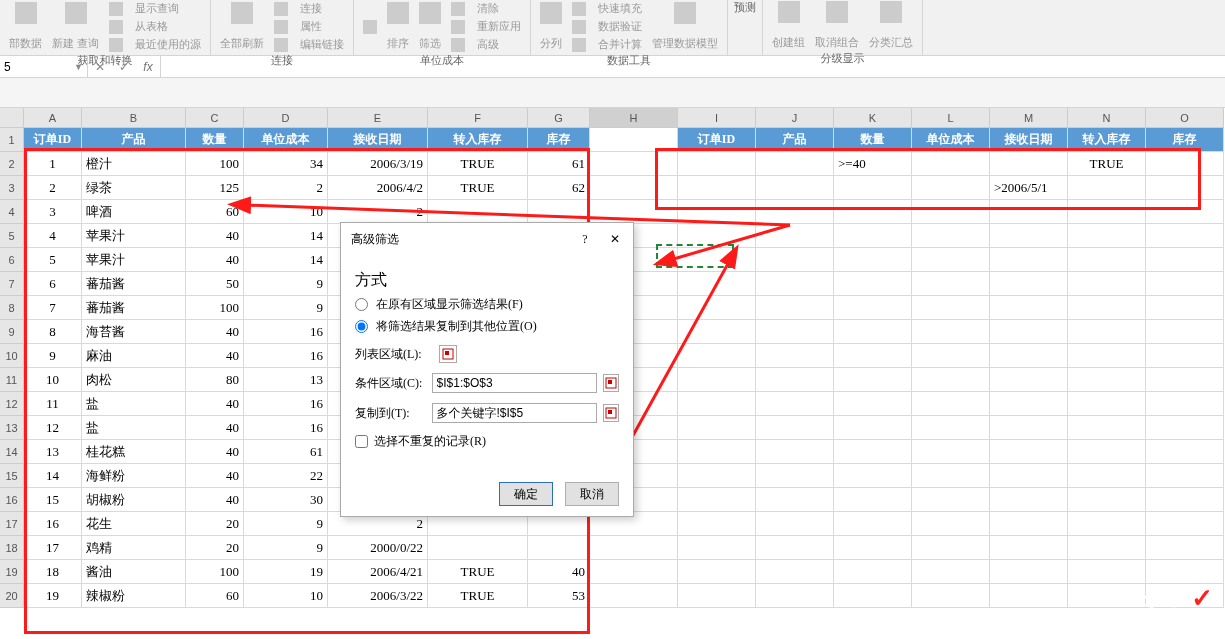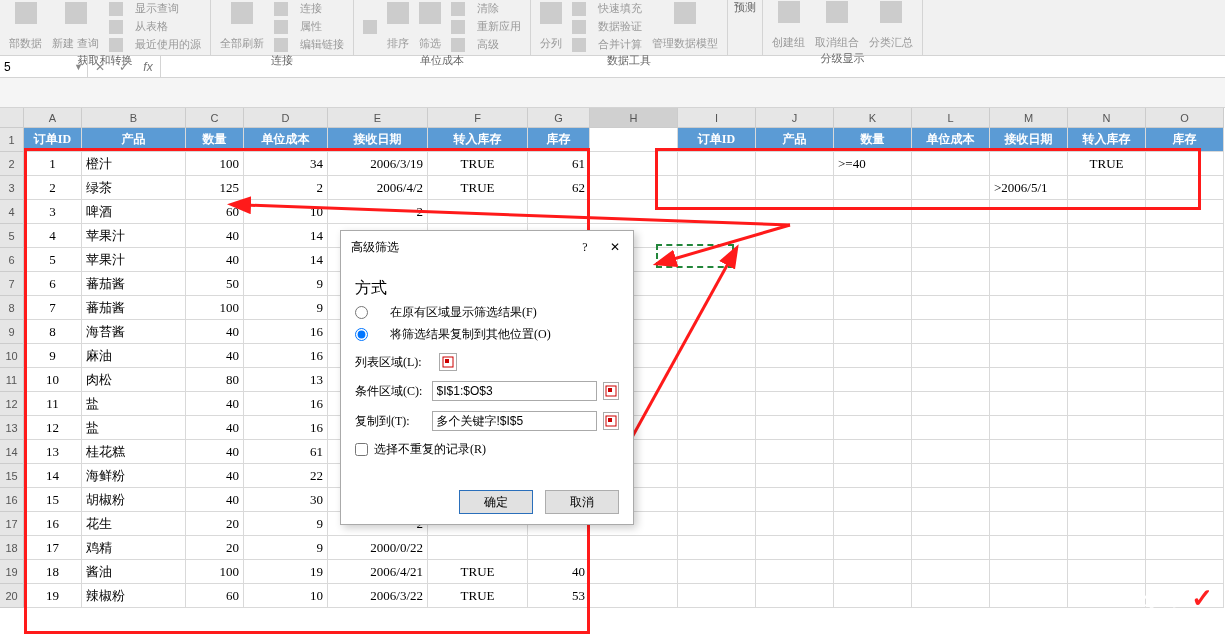--- a/index.html
+++ b/index.html
@@ -53,36 +53,36 @@
 .rb1 { left: 24px; top: 148px; width: 566px; height: 486px; }
 .rb2 { left: 655px; top: 148px; width: 546px; height: 62px; }
 
 
 .marquee { position: absolute; border: 2px dashed #22863a; left: 656px; top: 244px; width: 78px; height: 24px; pointer-events: none; }
 
 
 .arrow-svg { position: absolute; pointer-events: none; }
 
 
-.dialog { position: absolute; left: 340px; top: 222px; width: 294px; background: #fff; border: 1px solid #aaa; box-shadow: 3px 3px 8px rgba(0,0,0,0.2); font-family: "Microsoft YaHei"; margin-top: 8px; }
+.dialog { position: absolute; left: 340px; top: 222px; width: 294px; background: #fff; border: 1px solid #aaa; box-shadow: 3px 3px 8px rgba(0,0,0,0.2); font-family: "Microsoft YaHei"; }
 .dlg-title { display: flex; justify-content: space-between; align-items: center; padding: 8px 10px; font-size: 12px; }
 .dlg-title .r { display: flex; gap: 14px; }
 .dlg-close, .dlg-help { cursor: pointer; width: 16px; text-align: center; }
 .dlg-body { padding: 6px 14px 12px; }
 .dlg-sec { margin: 8px 0 4px; font-size: 16px; }
-.radio-row { display: flex; align-items: center; gap: 22px; margin: 5px 0; font-size: 12px; }
+.radio-row { display: flex; align-items: center; gap: 8px; margin: 5px 0; font-size: 12px; }
 .radio-row input { width: 13px; height: 13px; }
 .field-row { display: flex; align-items: center; margin: 10px 0; gap: 6px; }
 .field-row label { width: 78px; font-size: 12px; }
 .field-row input[type=text] { flex: 1; border: 1px solid #aaa; padding: 2px 4px; font-size: 12px; height: 20px; }
 .range-btn { width: 18px; height: 18px; border: 1px solid #aaa; display: flex; align-items: center; justify-content: center; cursor: pointer; background: #fff; }
 .range-btn svg { width: 12px; height: 12px; }
 .chk-row { display: flex; gap: 6px; margin: 10px 0; }
 .dlg-btns { display: flex; justify-content: flex-end; gap: 12px; padding: 10px 14px; }
-.dlg-btn { width: 74px; height: 24px; border: 1px solid #adadad; background: #e1e1e1; cursor: pointer; font-size: 12px; display: flex; align-items: center; justify-content: center; }
+.dlg-btn { width: 54px; height: 24px; border: 1px solid #adadad; background: #e1e1e1; cursor: pointer; font-size: 12px; display: flex; align-items: center; justify-content: center; }
 .dlg-btn.primary { border: 1px solid #2a6fbb; }
 
 
 .wm { position: absolute; right: 12px; bottom: 14px; color: #fff; font-family: Liberation Serif, serif; text-align: right; }
 .wm .l1 { font-size: 20px; font-weight: bold; display: flex; align-items: center; gap: 4px; }
 .wm .l2 { font-size: 10px; }
 .wm .tick { color: #ff2020; font-size: 26px; font-weight: bold; }
 </style>
 </head>
 <body>

